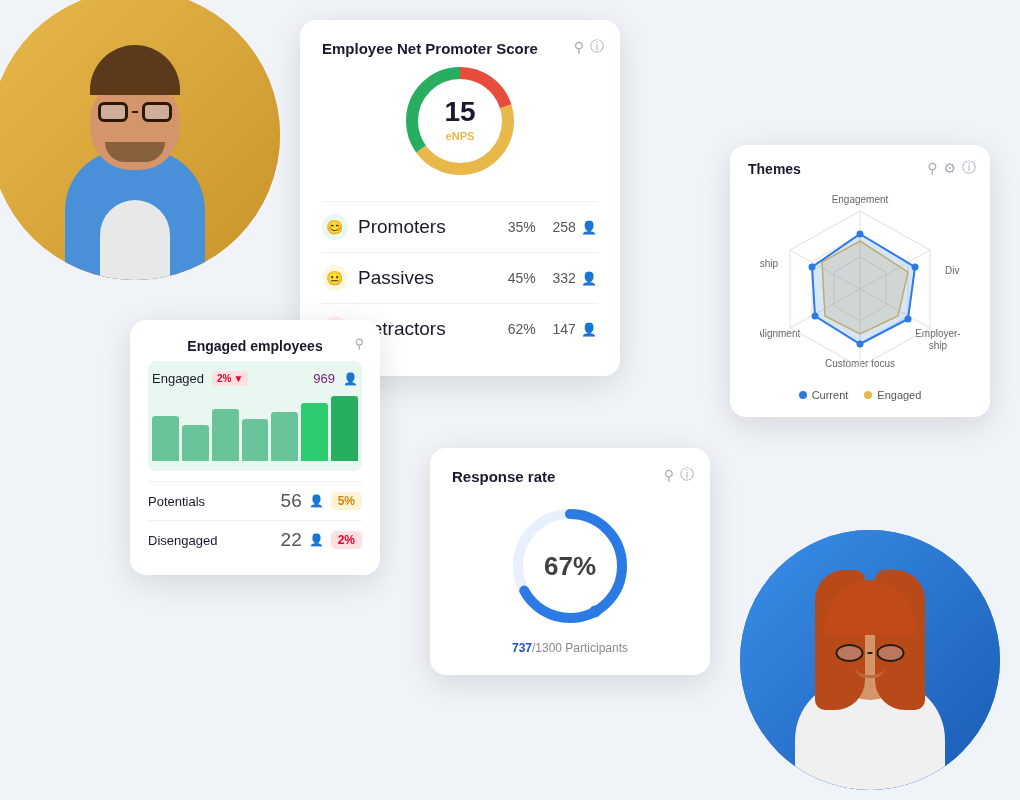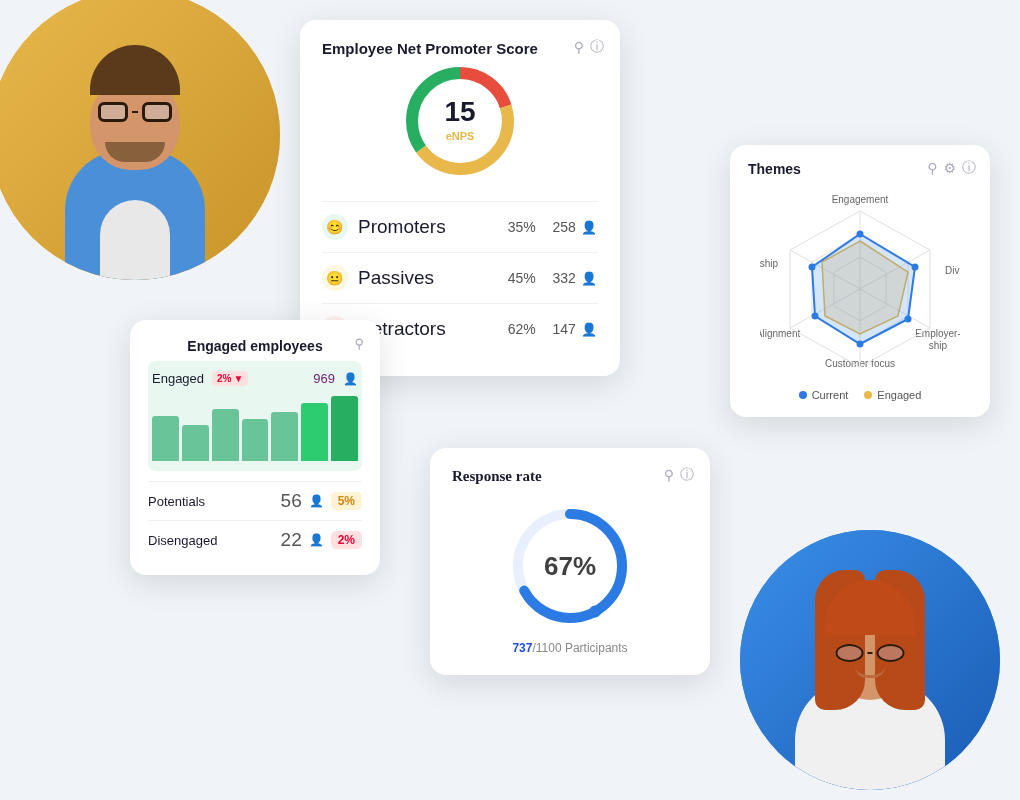--- a/index.html
+++ b/index.html
@@ -250,21 +250,20 @@
       width: 280px;
       top: 448px;
       left: 430px;
       padding: 20px 22px;
     }
     .response-title {
       font-size: 15px;
       font-weight: 700;
       color: #1a1a2e;
       margin-bottom: 16px;
-      font-family: Liberation Serif, serif;
     }
     .response-donut {
       display: flex;
       justify-content: center;
       margin-bottom: 10px;
     }
     .response-donut-wrap {
       position: relative;
       width: 130px;
       height: 130px;
@@ -494,21 +493,21 @@
         <circle cx="65" cy="65" r="52" fill="none" stroke="#2c7be5" stroke-width="10" stroke-dasharray="219 327" stroke-dashoffset="0" stroke-linecap="round"></circle>
 
         <circle cx="65" cy="13" r="6" fill="#2c7be5" transform="rotate(241.2 65 65)"></circle>
       </svg>
       <div class="response-center">
         <span class="response-pct">67%</span>
       </div>
     </div>
   </div>
 
-  <div class="response-participants"><span style="color:#1d4ed8;font-weight:700;">737</span><span style="color:#888;">/1100 Participants</span></div>
+  <div class="response-participants"><span style="color:#1d4ed8;font-weight:700;">737</span><span style="color:#888;">/1300 Participants</span></div>
 </div>
 
 <div class="card themes-card">
   <div class="themes-title">Themes</div>
   <div class="themes-icons">
     <span class="card-icon">⚲</span>
     <span class="card-icon">⚙</span>
     <span class="card-icon">ⓘ</span>
   </div>
 

